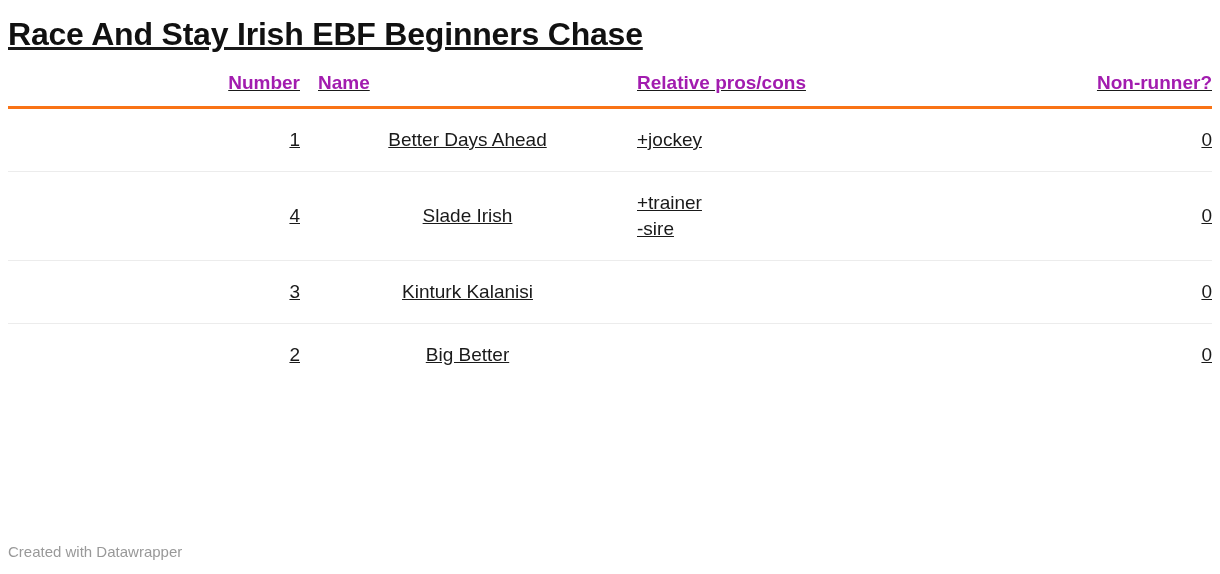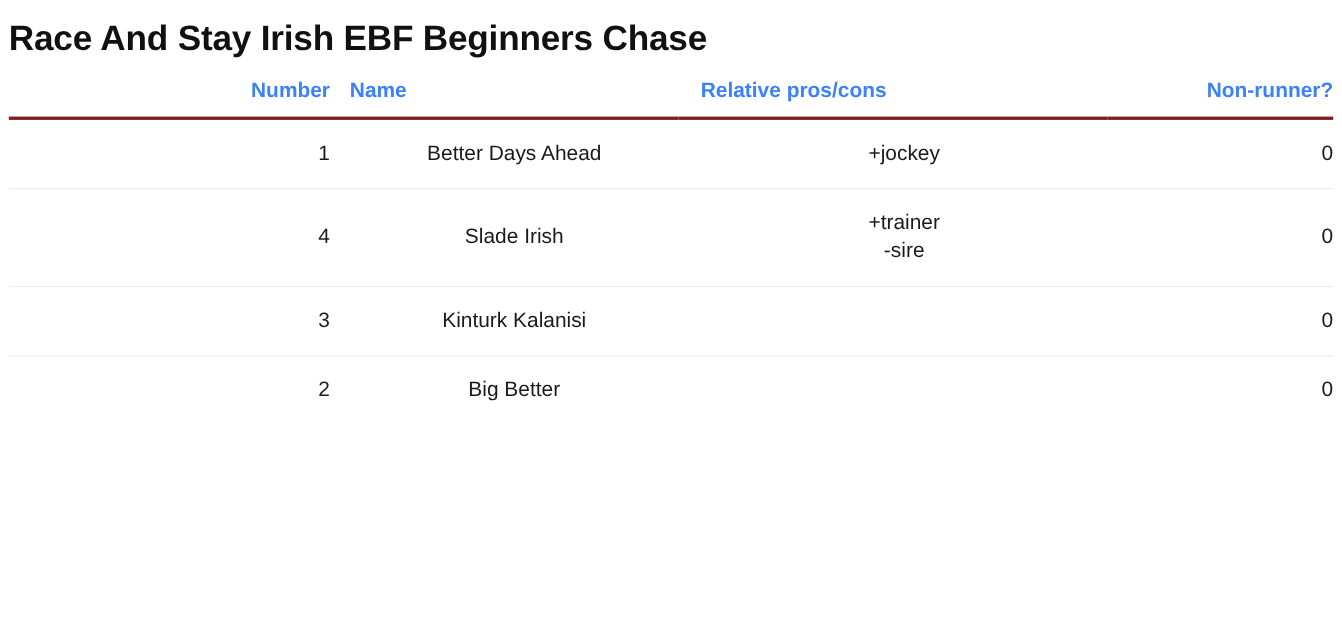--- a/index.html
+++ b/index.html
@@ -15,20 +15,21 @@
     color: #1a1a1a;
     -webkit-font-smoothing: antialiased;
   }
 
   .chart-wrap {
     position: relative;
     width: 1220px;
     height: 574px;
     box-sizing: border-box;
     padding: 0 8px;
+    text-decoration: underline;
   }
 
   
   .chart-title {
     margin: 0;
     padding-top: 14px;
     font-size: 32px;
     line-height: 40px;
     font-weight: 700;
     letter-spacing: -0.2px;
@@ -48,24 +49,24 @@
   }
 
   table.data-table col.col-number { width: 292px; }
   table.data-table col.col-name   { width: 317px; }
   table.data-table col.col-pros   { width: 390px; }
   table.data-table col.col-nonrun { width: 205px; }
 
   thead th {
     font-size: 19px;
     font-weight: 700;
-    color: #3b82f6;
+    color: #a21caf;
     padding: 0 0 12px 0;
     vertical-align: bottom;
-    border-bottom: 3px solid #7f1d1d;
+    border-bottom: 3px solid #f97316;
     white-space: nowrap;
   }
   thead th.align-right { text-align: right; }
   thead th.align-left  { text-align: left; }
 
   tbody td {
     font-size: 19px;
     font-weight: 400;
     color: #1a1a1a;
     border-bottom: 1px solid #ececec;
@@ -73,21 +74,21 @@
     vertical-align: middle;
     line-height: 26px;
   }
   tbody tr:last-child td {
     border-bottom: none;
   }
   tbody td.align-right { text-align: right; }
   tbody td.align-left  { text-align: left; }
 
   tbody td.cell-name { padding-left: 18px; text-align: center; }
-  tbody td.cell-pros { padding-left: 20px; text-align: center; }
+  tbody td.cell-pros { padding-left: 20px; }
   thead th.head-name { padding-left: 18px; }
   thead th.head-pros { padding-left: 20px; }
 
   .pros-line { display: block; }
 
   
   .chart-footer {
     position: absolute;
     left: 8px;
     bottom: 12px;
@@ -152,14 +153,15 @@
           <td class="align-right cell-number">2</td>
           <td class="align-left cell-name">Big Better</td>
           <td class="align-left cell-pros"></td>
           <td class="align-right cell-nonrun">0</td>
         </tr>
 
       </tbody>
     </table>
   </div>
 
+  <div class="chart-footer">Created with Datawrapper</div>
 
 </div>
 
 </body></html>

